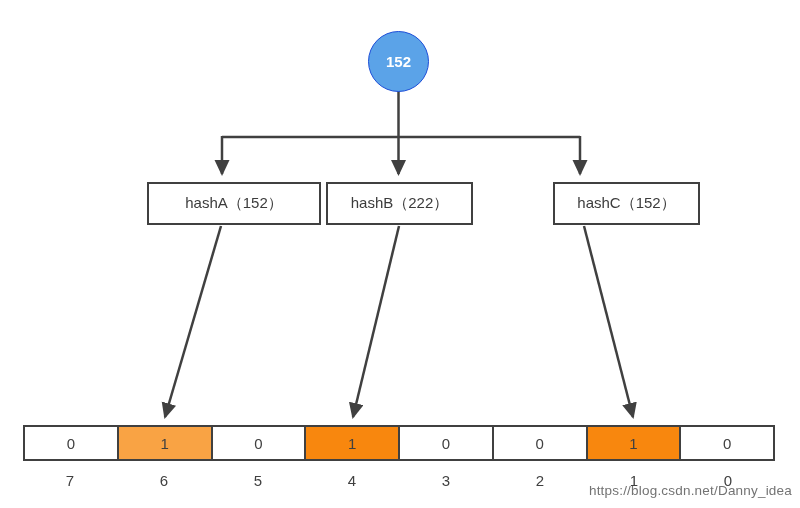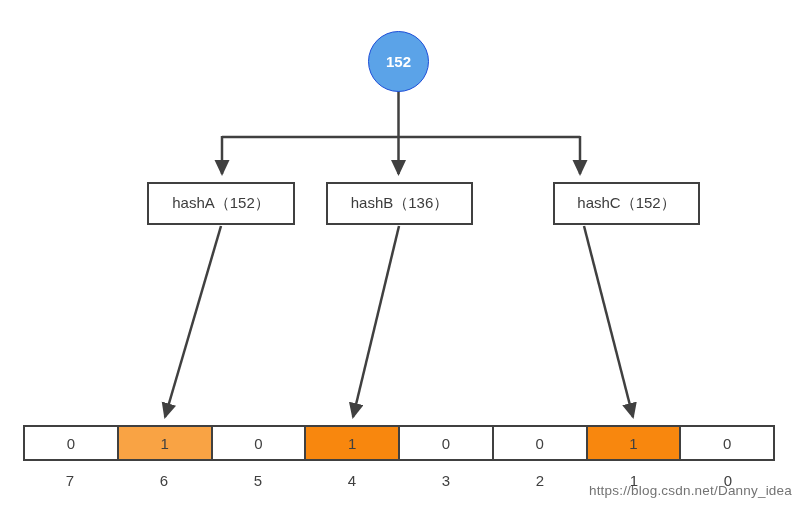--- a/index.html
+++ b/index.html
@@ -46,21 +46,21 @@
     border: 2px solid #404040;
     box-sizing: border-box;
     background: #ffffff;
     display: flex;
     align-items: center;
     justify-content: center;
     color: #3c3c3c;
     font-size: 15px;
     white-space: nowrap;
   }
-  .hash-box.a { left: 147px; width: 148px; }
+  .hash-box.a { left: 147px; width: 174px; }
   .hash-box.b { left: 326px; width: 147px; }
   .hash-box.c { left: 507px; width: 147px; margin-left: 46px; }
   .bit-array {
     position: absolute;
     left: 23px;
     top: 425px;
     width: 752px;
     height: 36px;
     display: flex;
   }
@@ -125,21 +125,21 @@
   </svg>
 
   <div class="circle-node" style="background: rgb(91, 163, 232);">
     <span>152</span>
   </div>
 
   <div class="hash-box a">
     <span>hashA（152）</span>
   </div>
   <div class="hash-box b">
-    <span>hashB（136）</span>
+    <span>hashB（222）</span>
   </div>
   <div class="hash-box c">
     <span>hashC（152）</span>
   </div>
 
   <div class="bit-array">
       <div class="cell" style="background: rgb(255, 255, 255);">0</div>
       <div class="cell" style="background: rgb(249, 163, 68);">1</div>
       <div class="cell" style="background: rgb(255, 255, 255);">0</div>
       <div class="cell" style="background: rgb(248, 135, 14);">1</div>

